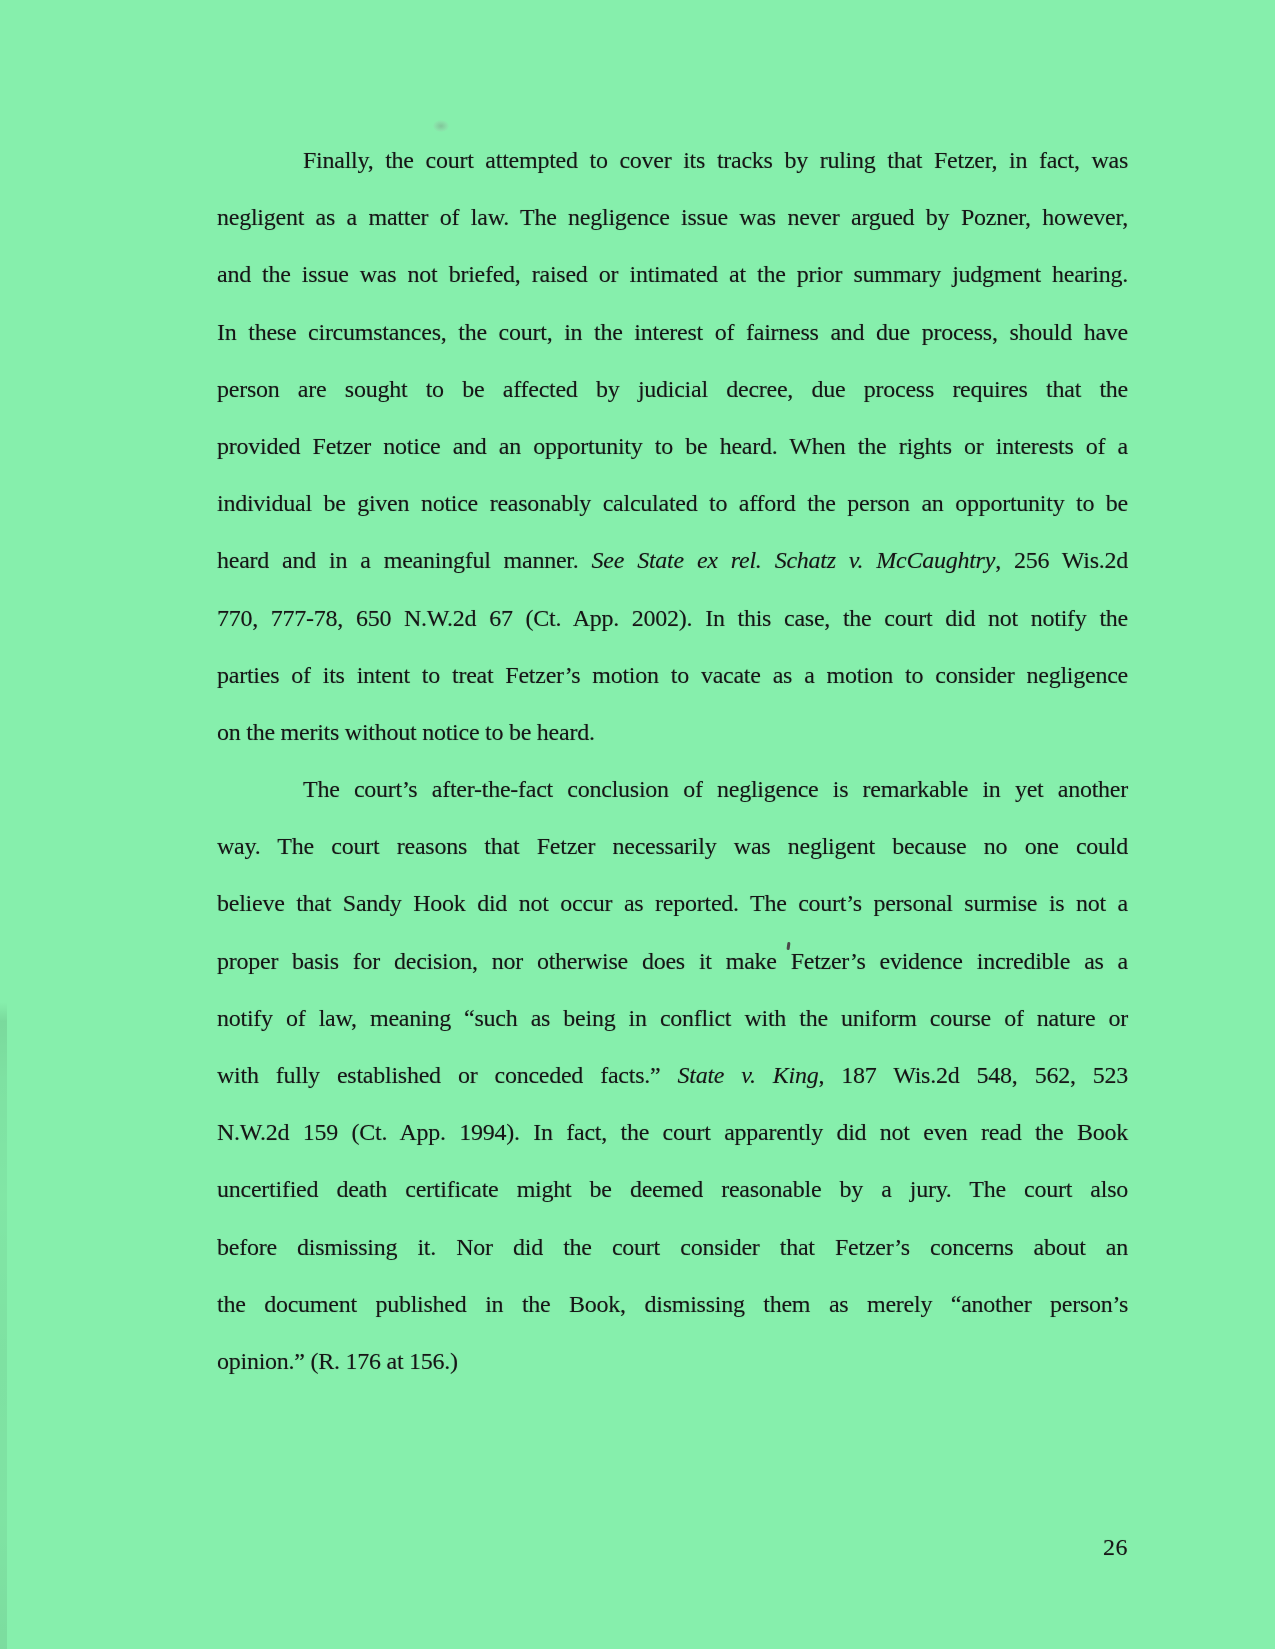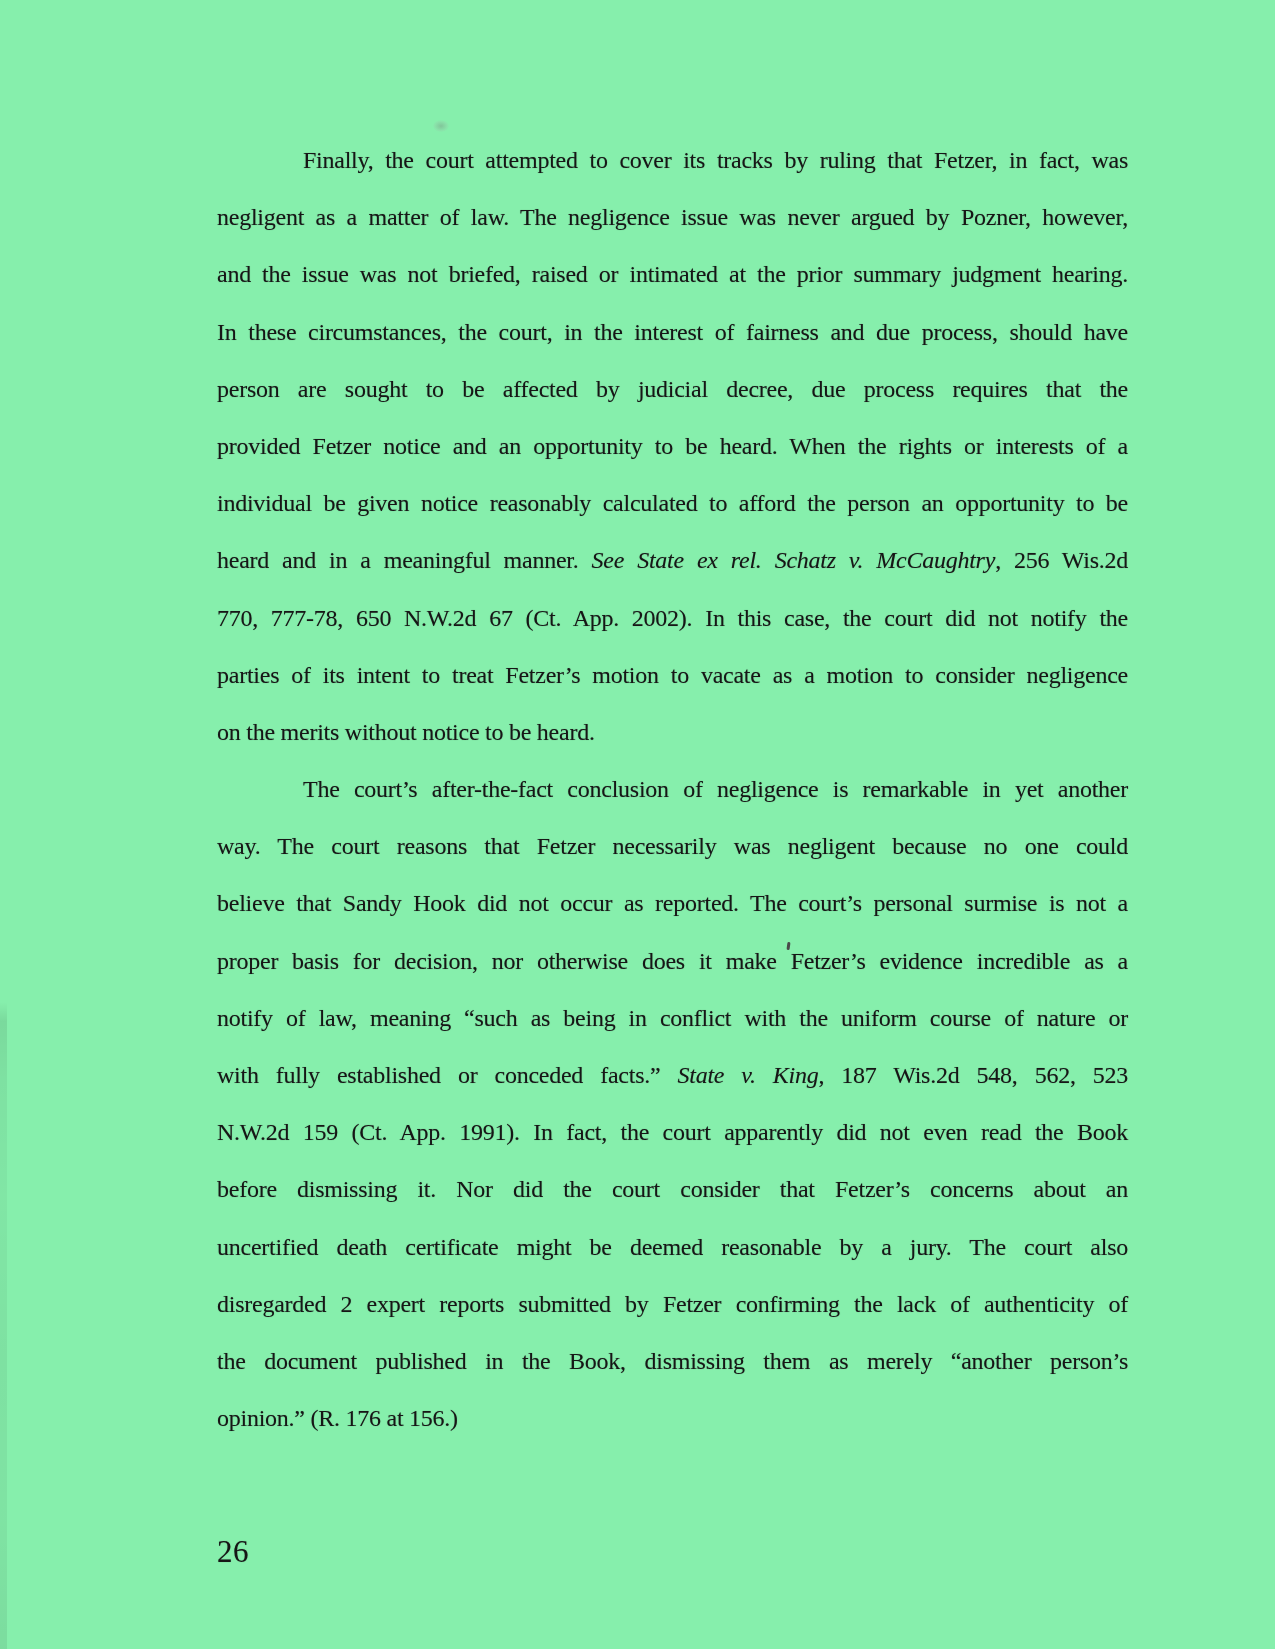--- a/index.html
+++ b/index.html
@@ -32,22 +32,22 @@
     -moz-text-align-last: justify;
     text-align-last: justify;
   }
   .line.ind { text-indent: 86px; }
   .it { font-style: italic; }
   .page-number {
     position: absolute;
     left: 217px;
     top: 1534px;
     width: 911px;
-    text-align: left;
-    font-size: 31px;
+    text-align: right;
+    font-size: 24px;
     letter-spacing: 0.5px;
     text-shadow: 0 0 1px rgba(30,30,30,0.35);
   }
   .edge-strip {
     position: absolute;
     left: 0;
     top: 1002px;
     width: 7px;
     height: 647px;
     background: linear-gradient(180deg,
@@ -94,24 +94,23 @@
       <div class="line j"><span>heard and in a meaningful manner.  </span><span class="it">See State ex rel. Schatz v. McCaughtry</span><span>, 256 Wis.2d</span></div>
       <div class="line j"><span>770, 777-78, 650 N.W.2d 67 (Ct. App. 2002).   In this case, the court did not notify the</span></div>
       <div class="line j"><span>parties of its intent to treat Fetzer’s motion to vacate as a motion to consider negligence</span></div>
       <div class="line"><span>on the merits without notice to be heard.</span></div>
       <div class="line j ind"><span>The court’s after-the-fact conclusion of negligence is remarkable in yet another</span></div>
       <div class="line j"><span>way.  The court reasons that Fetzer necessarily was negligent because no one could</span></div>
       <div class="line j"><span>believe that Sandy Hook did not occur as reported.  The court’s personal surmise is not a</span></div>
       <div class="line j"><span>proper basis for decision, nor otherwise does it make Fetzer’s evidence incredible as a</span></div>
       <div class="line j"><span>notify of law, meaning “such as being in conflict with the uniform course of nature or</span></div>
       <div class="line j"><span>with fully established or conceded facts.”  </span><span class="it">State v. King</span><span>, 187 Wis.2d 548, 562, 523</span></div>
-      <div class="line j"><span>N.W.2d 159 (Ct. App. 1991).  In fact, the court apparently did not even read the Book</span></div>
+      <div class="line j"><span>N.W.2d 159 (Ct. App. 1994).  In fact, the court apparently did not even read the Book</span></div>
+      <div class="line j"><span>uncertified death certificate might be deemed reasonable by a jury. The court also</span></div>
       <div class="line j"><span>before dismissing it.  Nor did the court consider that Fetzer’s concerns about an</span></div>
-      <div class="line j"><span>uncertified death certificate might be deemed reasonable by a jury. The court also</span></div>
-      <div class="line j"><span>disregarded 2 expert reports submitted by Fetzer confirming the lack of authenticity of</span></div>
       <div class="line j"><span>the document published in the Book, dismissing them as merely “another person’s</span></div>
       <div class="line"><span>opinion.” (R. 176 at 156.)</span></div>
     </div>
   <div class="page-number">26</div>
   <div class="edge-strip"></div>
   <div class="smudge"></div>
   <div class="fleck"></div>
 </div>
 
 </body></html>

